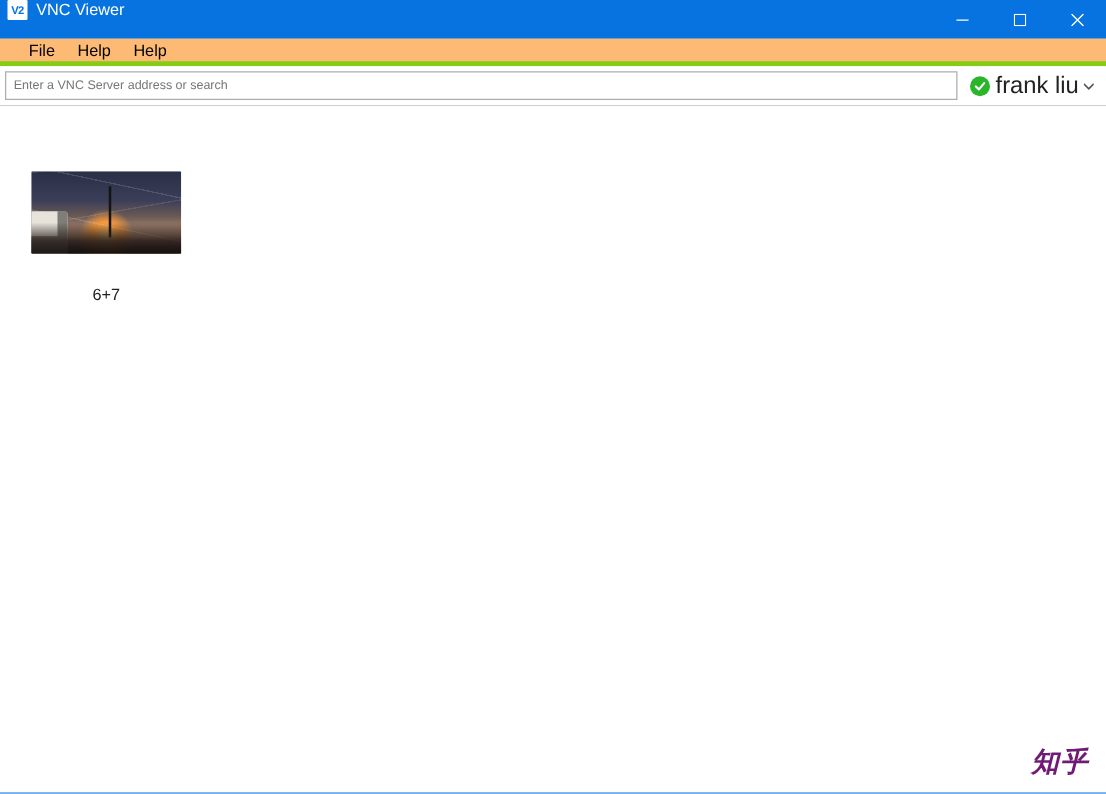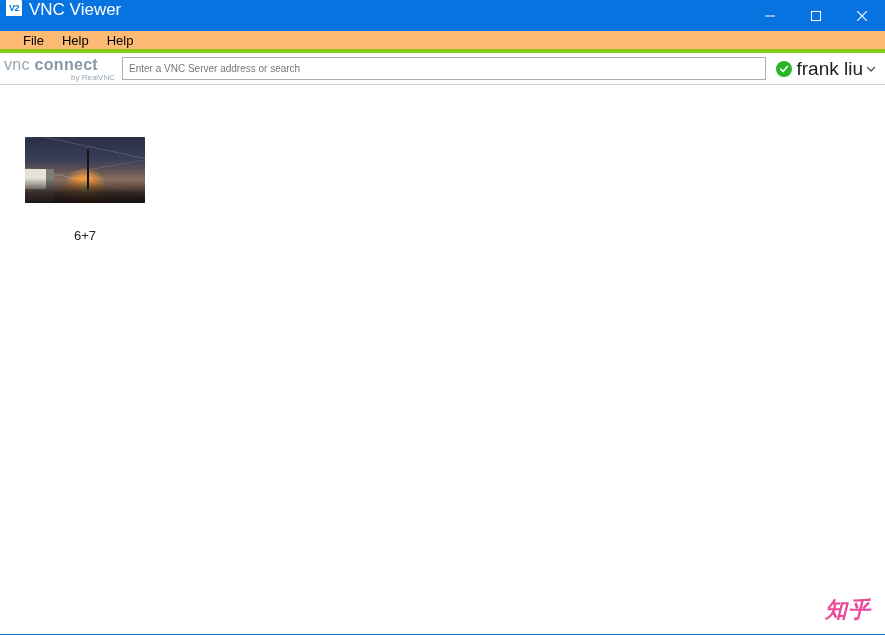--- a/index.html
+++ b/index.html
@@ -23,21 +23,21 @@
     }
     .titlebar-icon {
       width: 16px; height: 16px;
       margin-right: 7px;
       display: inline-flex; align-items: center; justify-content: center;
       background: #fff; color: #0673e0;
       font-size: 9px; font-weight: 700; border-radius: 1px;
       letter-spacing: -0.5px;
       font-family: Arial, sans-serif;
     }
-    .titlebar-title { font-size: 17px; }
+    .titlebar-title { font-size: 13px; }
     .titlebar-ctrls { margin-left: auto; display: flex; height: 100%; }
     .titlebar-btn {
       width: 46px; height: 100%;
       display: inline-flex; align-items: center; justify-content: center;
       color: #fff;
     }
     .titlebar-btn svg { width: 10px; height: 10px; }
 
     
     .menubar {
@@ -156,21 +156,21 @@
       margin-top: 25px;
       font-size: 13px;
       color: #222;
     }
 
     
     .watermark {
       position: absolute;
       right: 14px; bottom: 10px;
       display: flex; align-items: center; gap: 24px;
-      color: #ec4899;
+      color: #701a75;
       font-family: "Microsoft YaHei", sans-serif;
       font-size: 22px;
       user-select: none;
       pointer-events: none;
     }
     .watermark .zhihu-word {
       font-weight: 800; font-style: italic;
       letter-spacing: 1px;
     }
     .watermark .author { font-weight: 400; }
@@ -206,24 +206,20 @@
   </div>
 </div>
 
 <div class="menubar">
   <div class="menu-item">File</div>
   <div class="menu-item">Help</div>
   <div class="menu-item">Help</div>
 </div>
 
 <div class="toolbar">
-  <div class="brand">
-    <span class="brand-main"><span>vnc </span><span class="bold">connect</span></span>
-    <span class="brand-sub">by RealVNC</span>
-  </div>
   <input class="search" type="text" placeholder="Enter a VNC Server address or search" style="">
   <div class="user-btn">
     <span class="status-ok">
       <svg viewBox="0 0 12 12">
           <path d="M2 6.2 L5 9 L10 3" fill="none" stroke="#fff" stroke-width="2" stroke-linecap="round" stroke-linejoin="round"></path>
         </svg>
     </span>
     <span class="user-name">frank liu</span>
     <span class="dropdown-caret">
       <svg viewBox="0 0 8 8">

